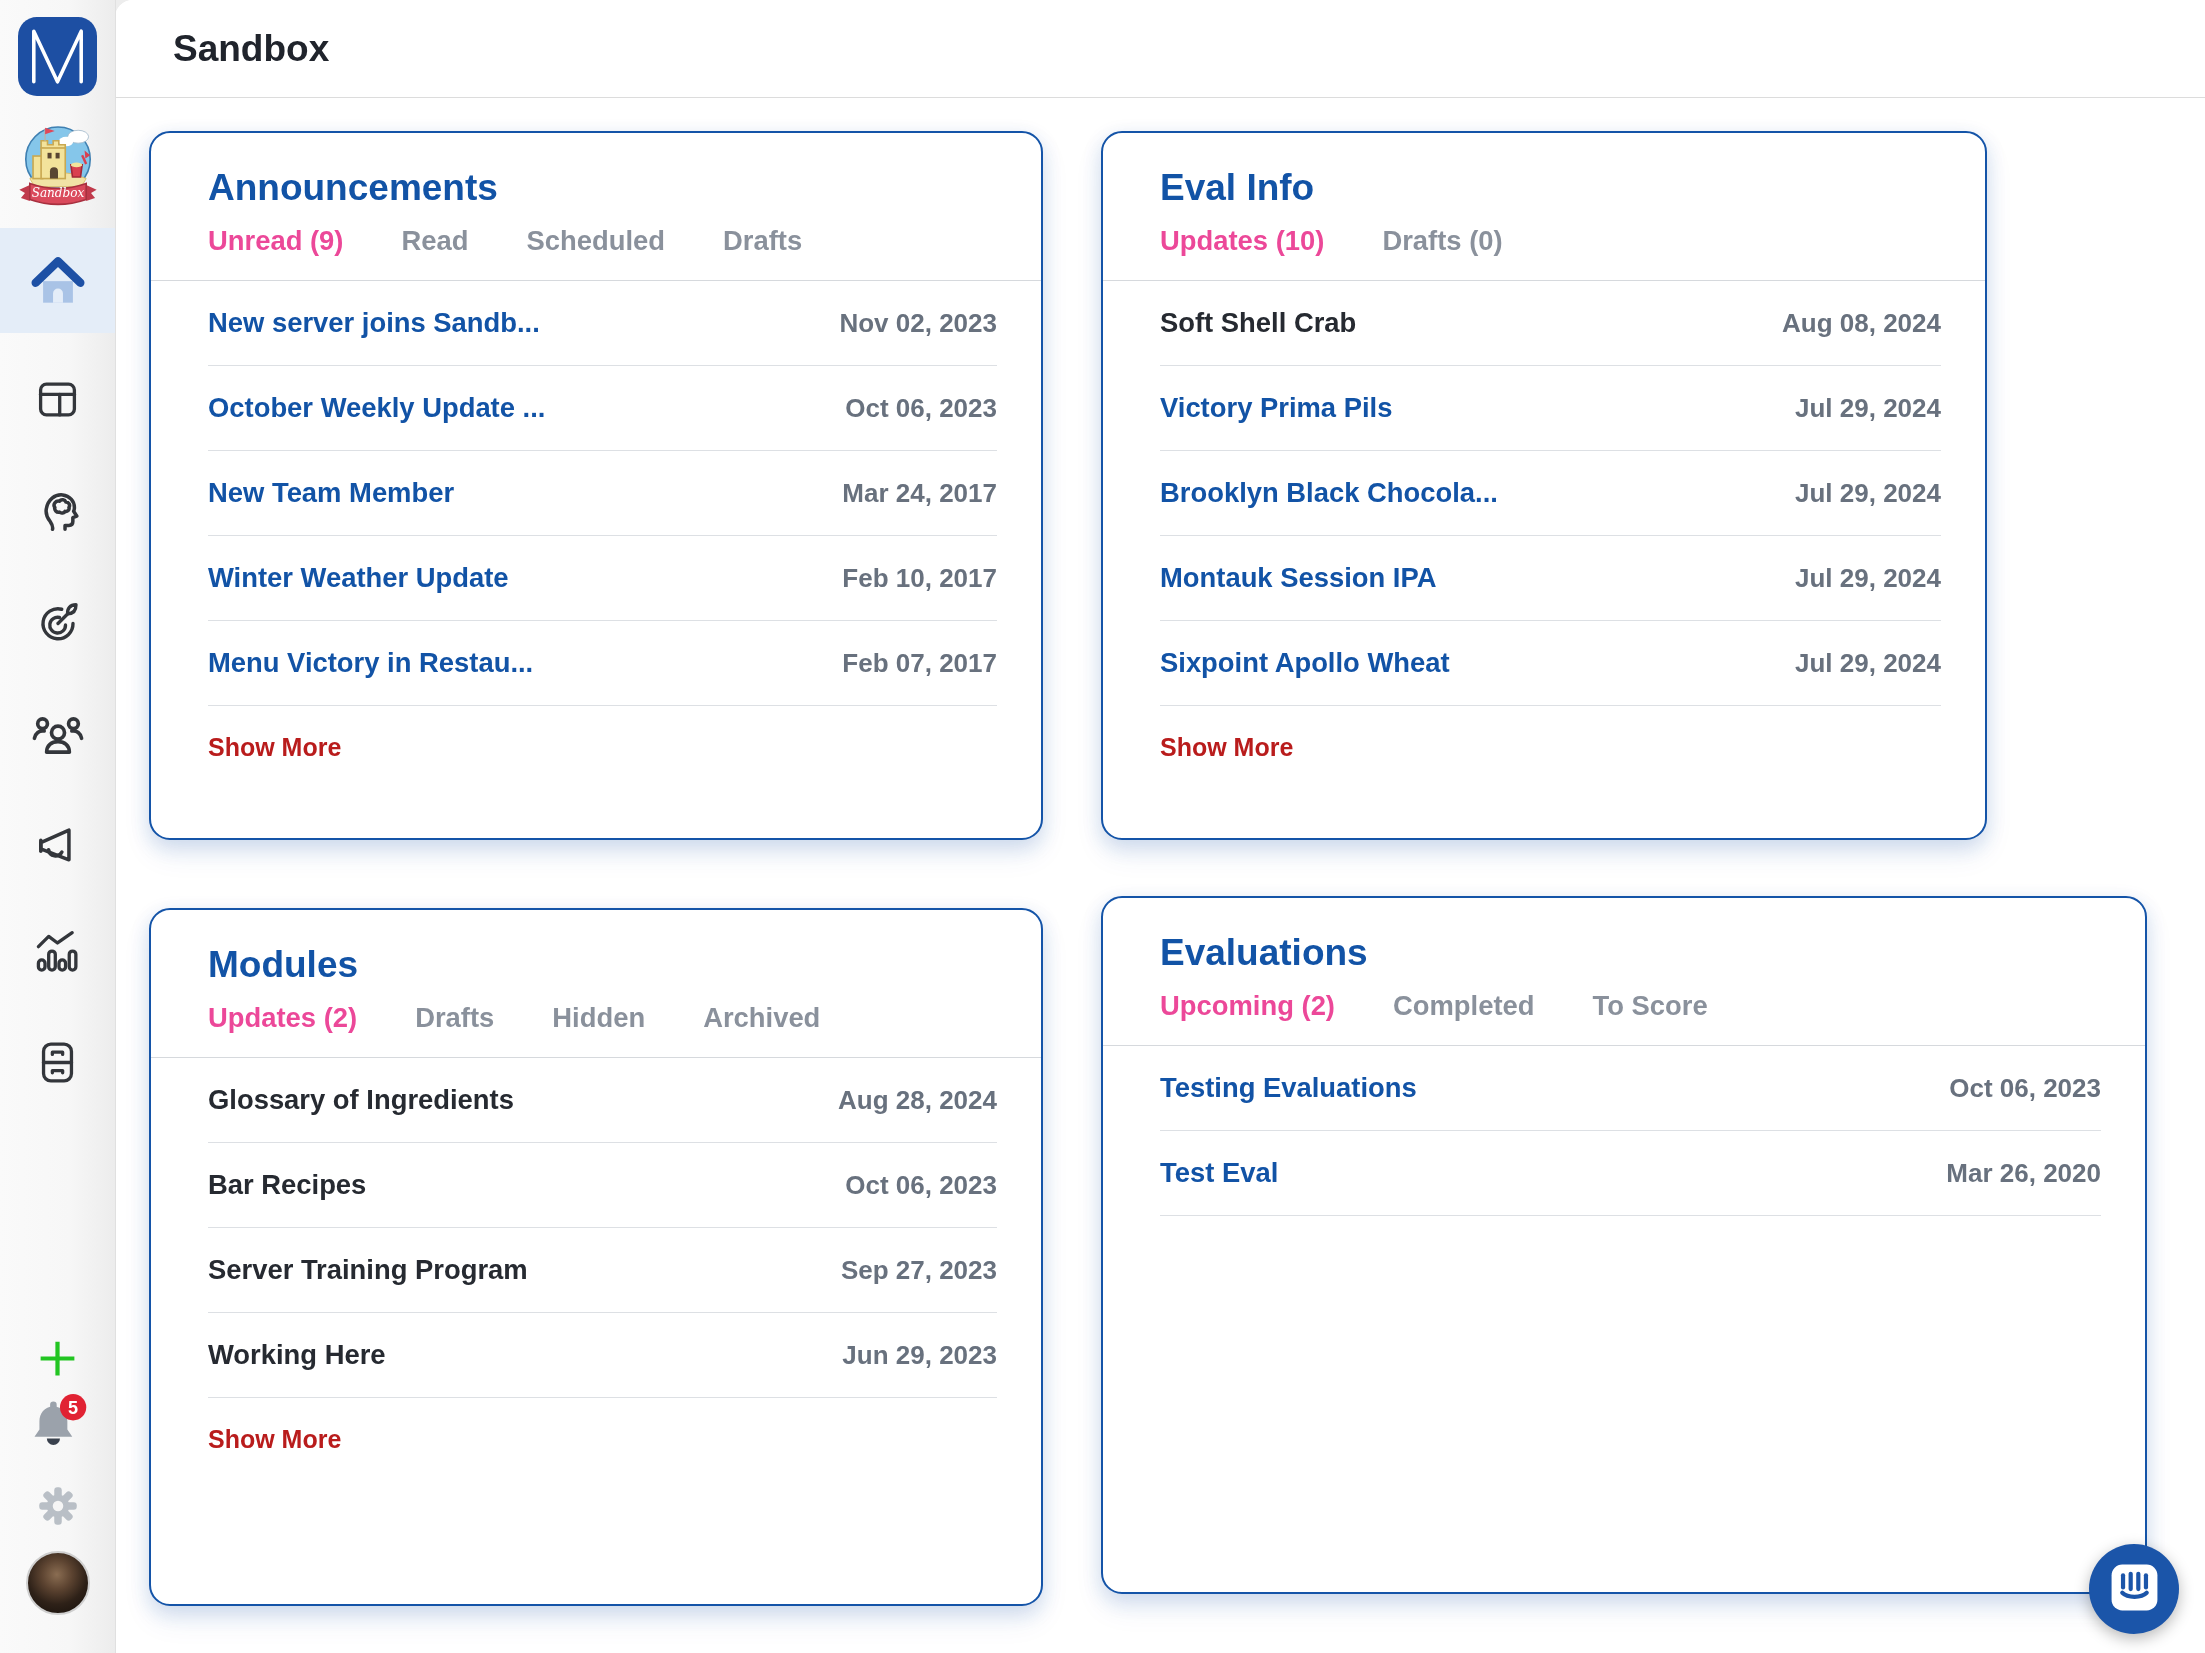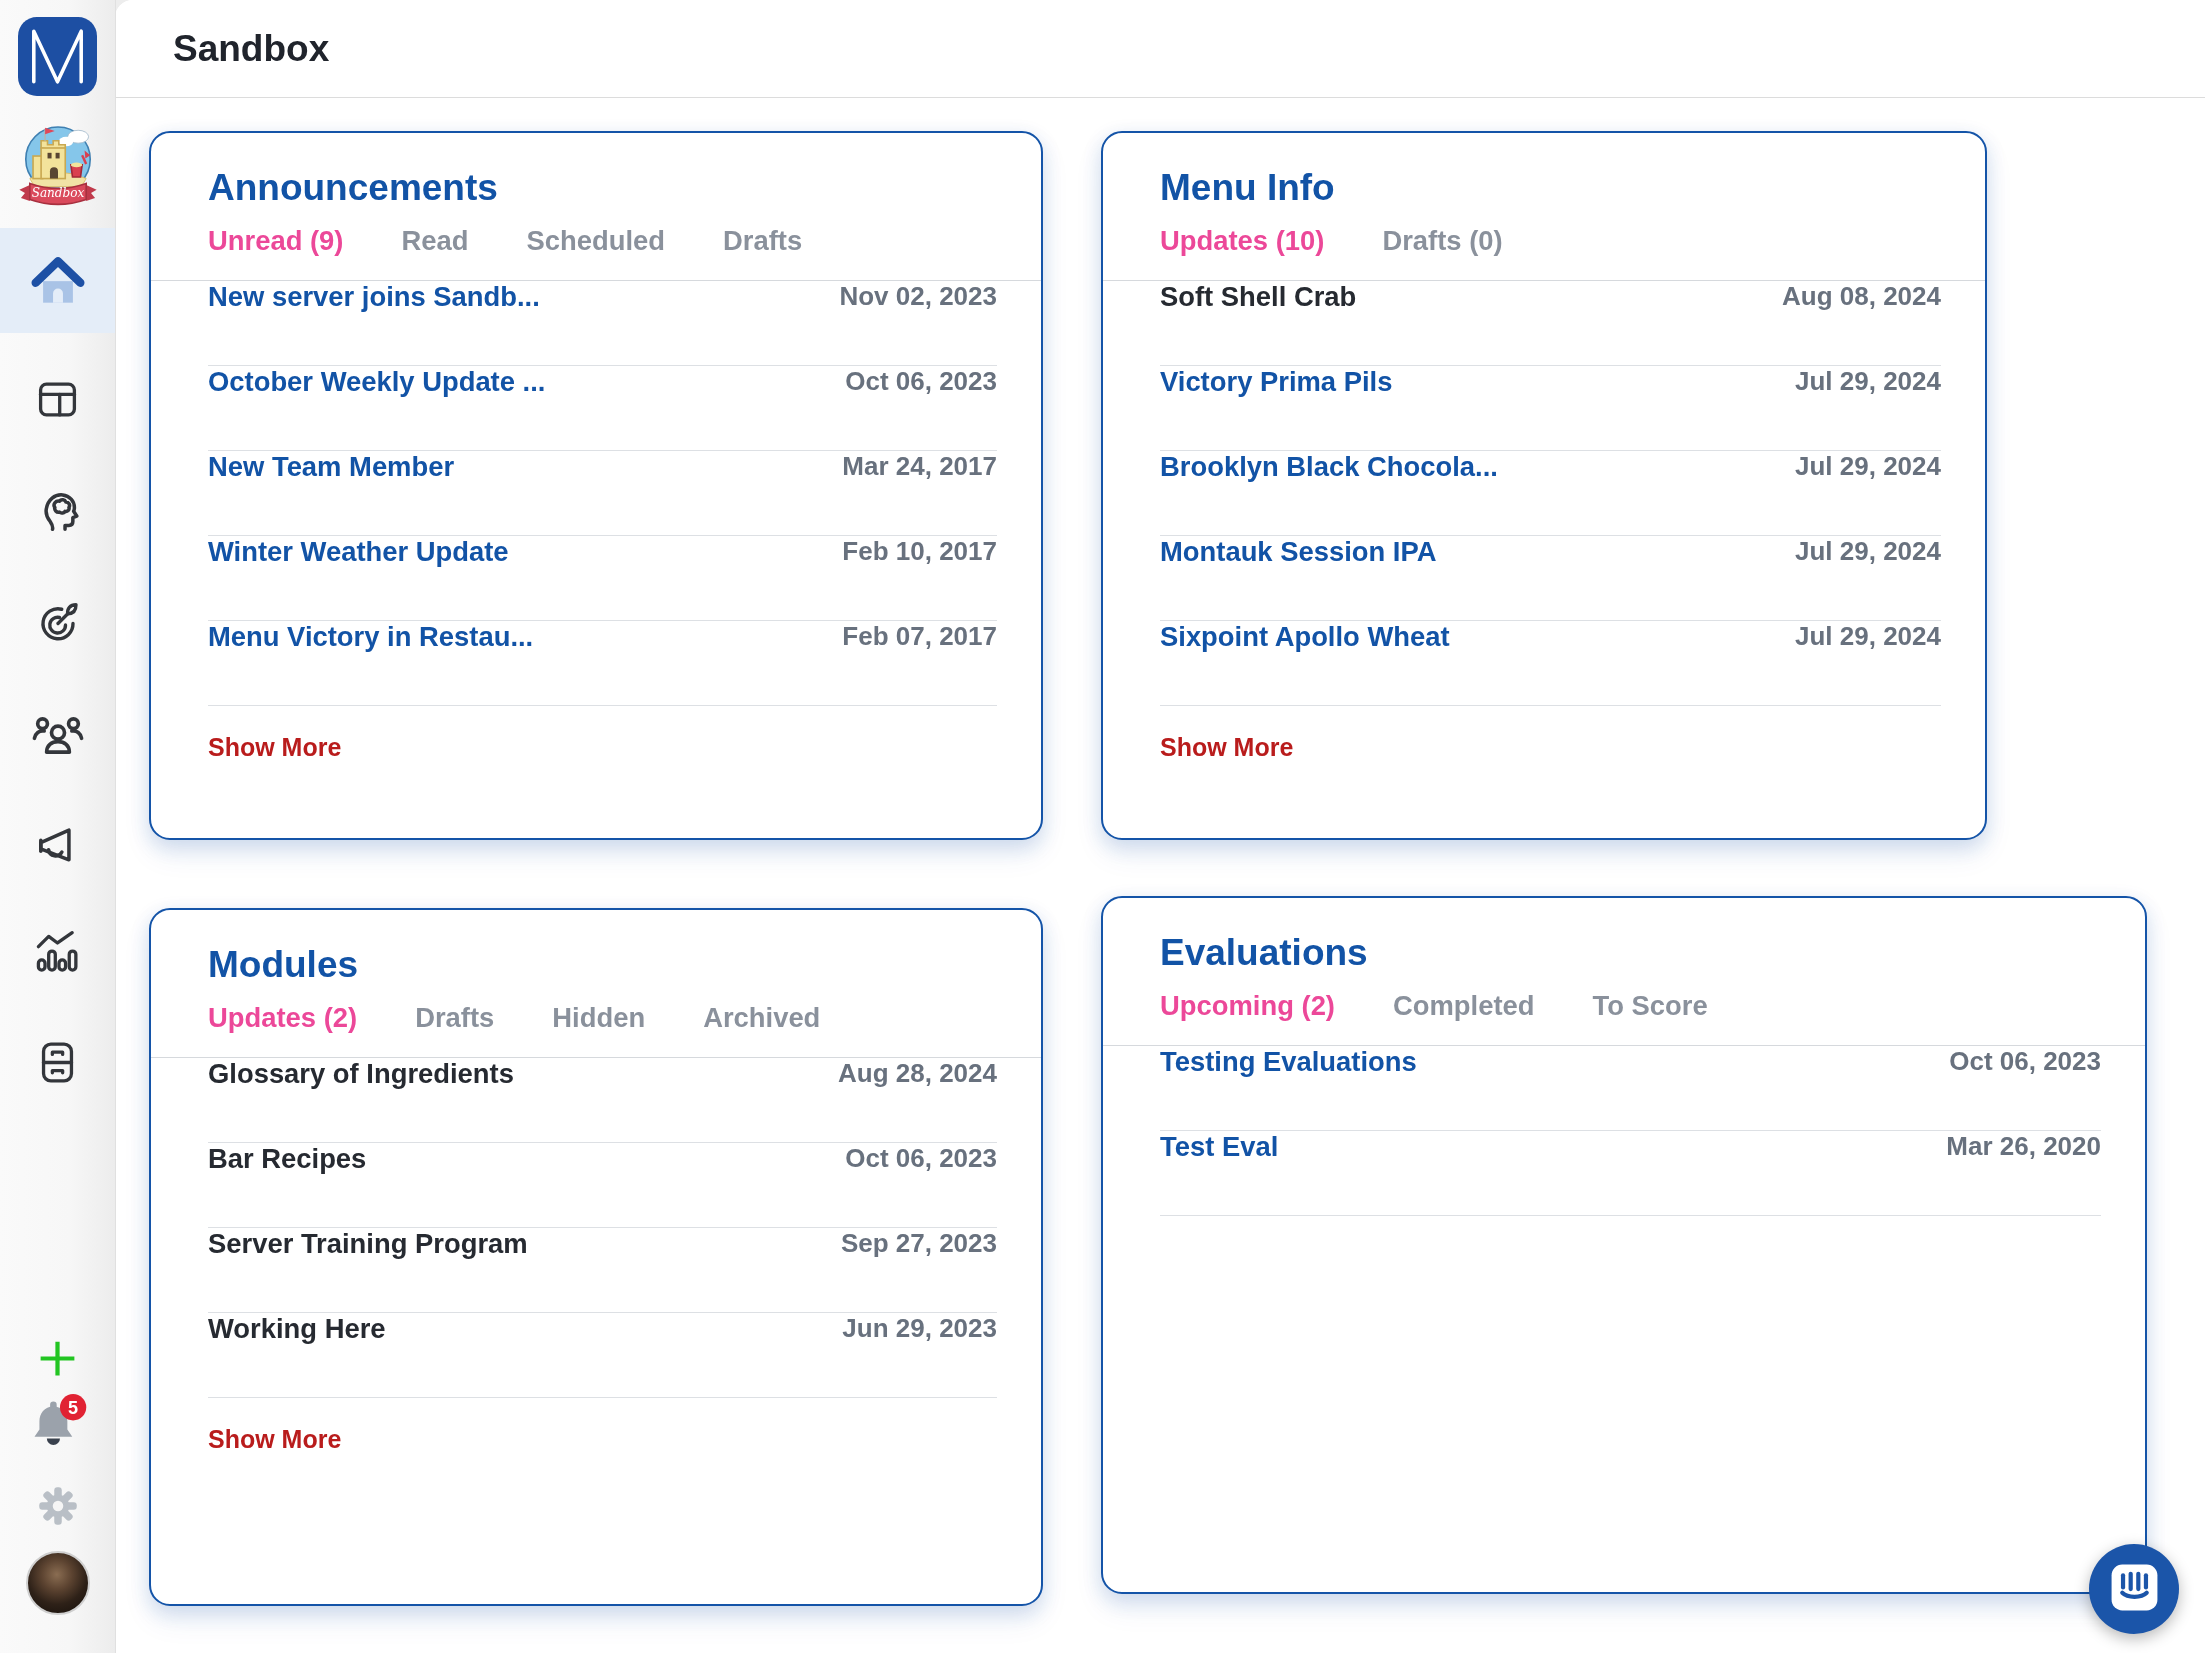--- a/index.html
+++ b/index.html
@@ -32,21 +32,21 @@
   .c1{left:986px;top:131px;width:886px;height:709px;}
   .c2{left:34px;top:908px;width:894px;height:698px;}
   .c3{left:986px;top:896px;width:1046px;height:698px;}
   .card-head{padding:34px 45px 0 57px;}
   .card-title{margin:0;font-size:37px;font-weight:bold;color:#1253a6;}
   .card-tabs{display:flex;gap:58px;margin-top:16px;padding-bottom:22.6px;}
   .tab{font-size:27.4px;font-weight:bold;color:#8a919c;cursor:pointer;white-space:nowrap;}
   .tab.active{color:#ec4899;}
   .head-divider{height:1.6px;background:#d6d9dd;flex:none;}
   .card-list{padding:0 44px 0 57px;flex:1;display:flex;flex-direction:column;}
-  .row{display:flex;justify-content:space-between;align-items:flex-start;height:84px;
+  .row{display:flex;justify-content:space-between;align-items:center;height:84px;
     border-bottom:1.6px solid #dde0e4;flex:none;}
   .row-title{font-size:27.4px;font-weight:bold;color:#262a31;}
   .row-title.link{color:#1253a6;cursor:pointer;}
   .row-date{font-size:26px;font-weight:bold;color:#68717e;white-space:nowrap;margin-left:6px;}
   .show-more{height:82px;display:flex;align-items:center;font-size:25px;font-weight:bold;
     color:#b91c1c;cursor:pointer;flex:none;}
 
   
   .chat-btn{position:absolute;right:26px;bottom:19.4px;width:90px;height:90px;border-radius:50%;
     background:#1b55a9;display:flex;align-items:center;justify-content:center;cursor:pointer;
@@ -258,21 +258,21 @@
           <div class="row">
             <span class="row-title link">Menu Victory in Restau...</span>
             <span class="row-date">Feb 07, 2017</span>
           </div>
           <div class="show-more">Show More</div>
         </div>
     </section>
 
     <section class="card c1">
       <div class="card-head">
-        <h2 class="card-title">Menu Info</h2>
+        <h2 class="card-title">Eval Info</h2>
         <div class="card-tabs">
             <span class="tab active">Updates (10)</span>
             <span class="tab">Drafts (0)</span>
           </div>
       </div>
       <div class="head-divider"></div>
       <div class="card-list">
           <div class="row">
             <span class="row-title">Soft Shell Crab</span>
             <span class="row-date">Aug 08, 2024</span>

